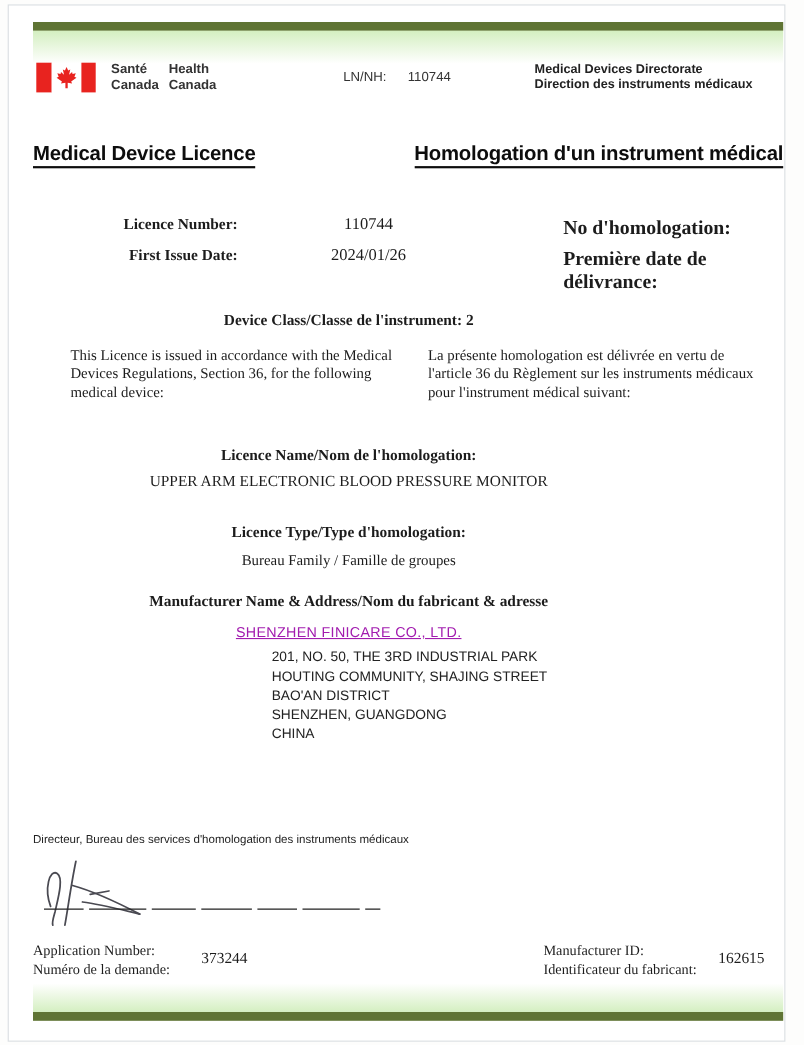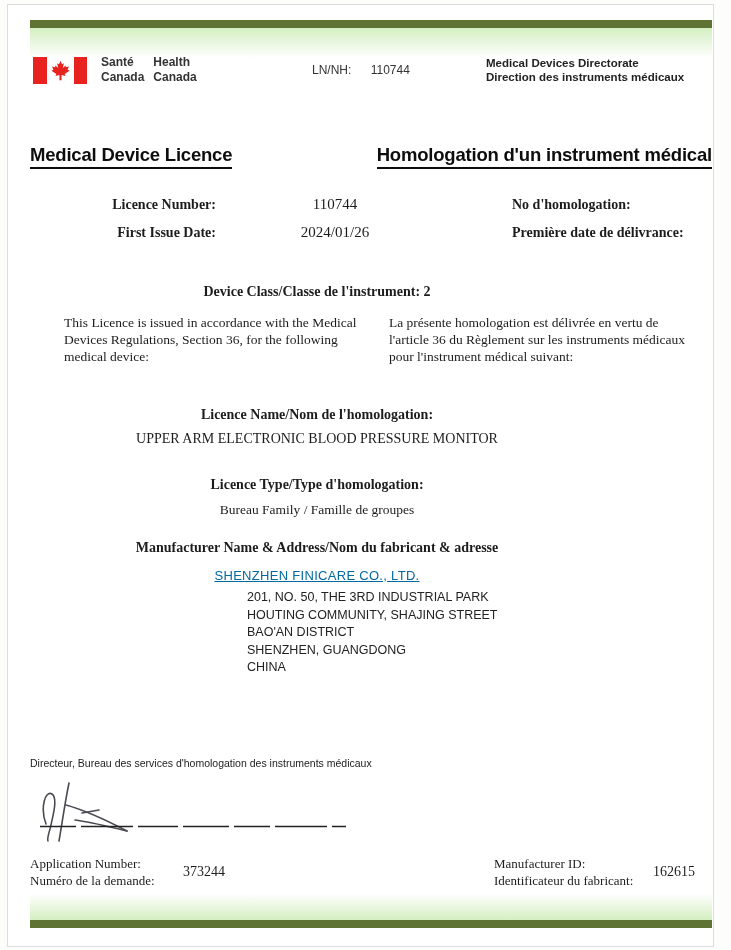--- a/index.html
+++ b/index.html
@@ -30,33 +30,33 @@
 
   .wordmark{left:101px;top:55px;display:grid;grid-template-columns:auto auto;column-gap:9px;
     font-family:"Liberation Sans",sans-serif;font-weight:bold;font-size:12px;line-height:15px;color:#333;}
   .ln-block{left:312px;top:63px;font-family:"Liberation Sans",sans-serif;font-size:12px;color:#333;}
   .ln-block .val{margin-left:16px;}
   .directorate{left:486px;top:56px;font-family:"Liberation Sans",sans-serif;font-weight:bold;
     font-size:11.5px;line-height:14px;color:#222;}
 
   .titles{left:30px;top:128px;width:682px;display:flex;justify-content:space-between;}
   .doc-title{font-family:"Liberation Sans",sans-serif;font-weight:bold;font-size:18.5px;
-    border-bottom:2px solid #0d0d0d;padding-bottom:1px;letter-spacing:-0.2px;color:#0d0d0d;margin-top:16px;}
+    border-bottom:2px solid #0d0d0d;padding-bottom:1px;letter-spacing:-0.2px;color:#0d0d0d;}
 
   .lbl-en{left:30px;width:186px;text-align:right;font-weight:bold;font-size:14px;}
   .row-val{left:240px;width:190px;text-align:center;font-size:15px;}
-  .lbl-fr{left:512px;font-weight:bold;font-size:14px;}
+  .lbl-fr{left:512px;font-weight:bold;font-size:18px;}
 
   .centered{left:0;width:634px;text-align:center;}
   .h-bold{font-weight:bold;font-size:14px;}
   .para{font-size:13.5px;line-height:17px;}
   .para.en{left:64px;top:314px;width:308px;}
   .para.fr{left:389px;top:314px;width:300px;}
 
-  .mfr-name{font-family:"Liberation Sans",sans-serif;font-size:13px;color:#0369a1;
+  .mfr-name{font-family:"Liberation Sans",sans-serif;font-size:13px;color:#a21caf;
     text-decoration:underline;letter-spacing:0.3px;}
   .address{left:247px;top:589px;font-family:"Liberation Sans",sans-serif;font-size:12.5px;
     line-height:17.6px;color:#222;}
 
   .sig-text{left:30px;top:757px;font-family:"Liberation Sans",sans-serif;font-size:10.5px;
     line-height:12.5px;color:#222;}
   .sig-svg{left:36px;top:780px;}
   .sig-line{left:40px;top:824px;}
 
   .foot-lbl{font-size:13px;line-height:16.5px;}

